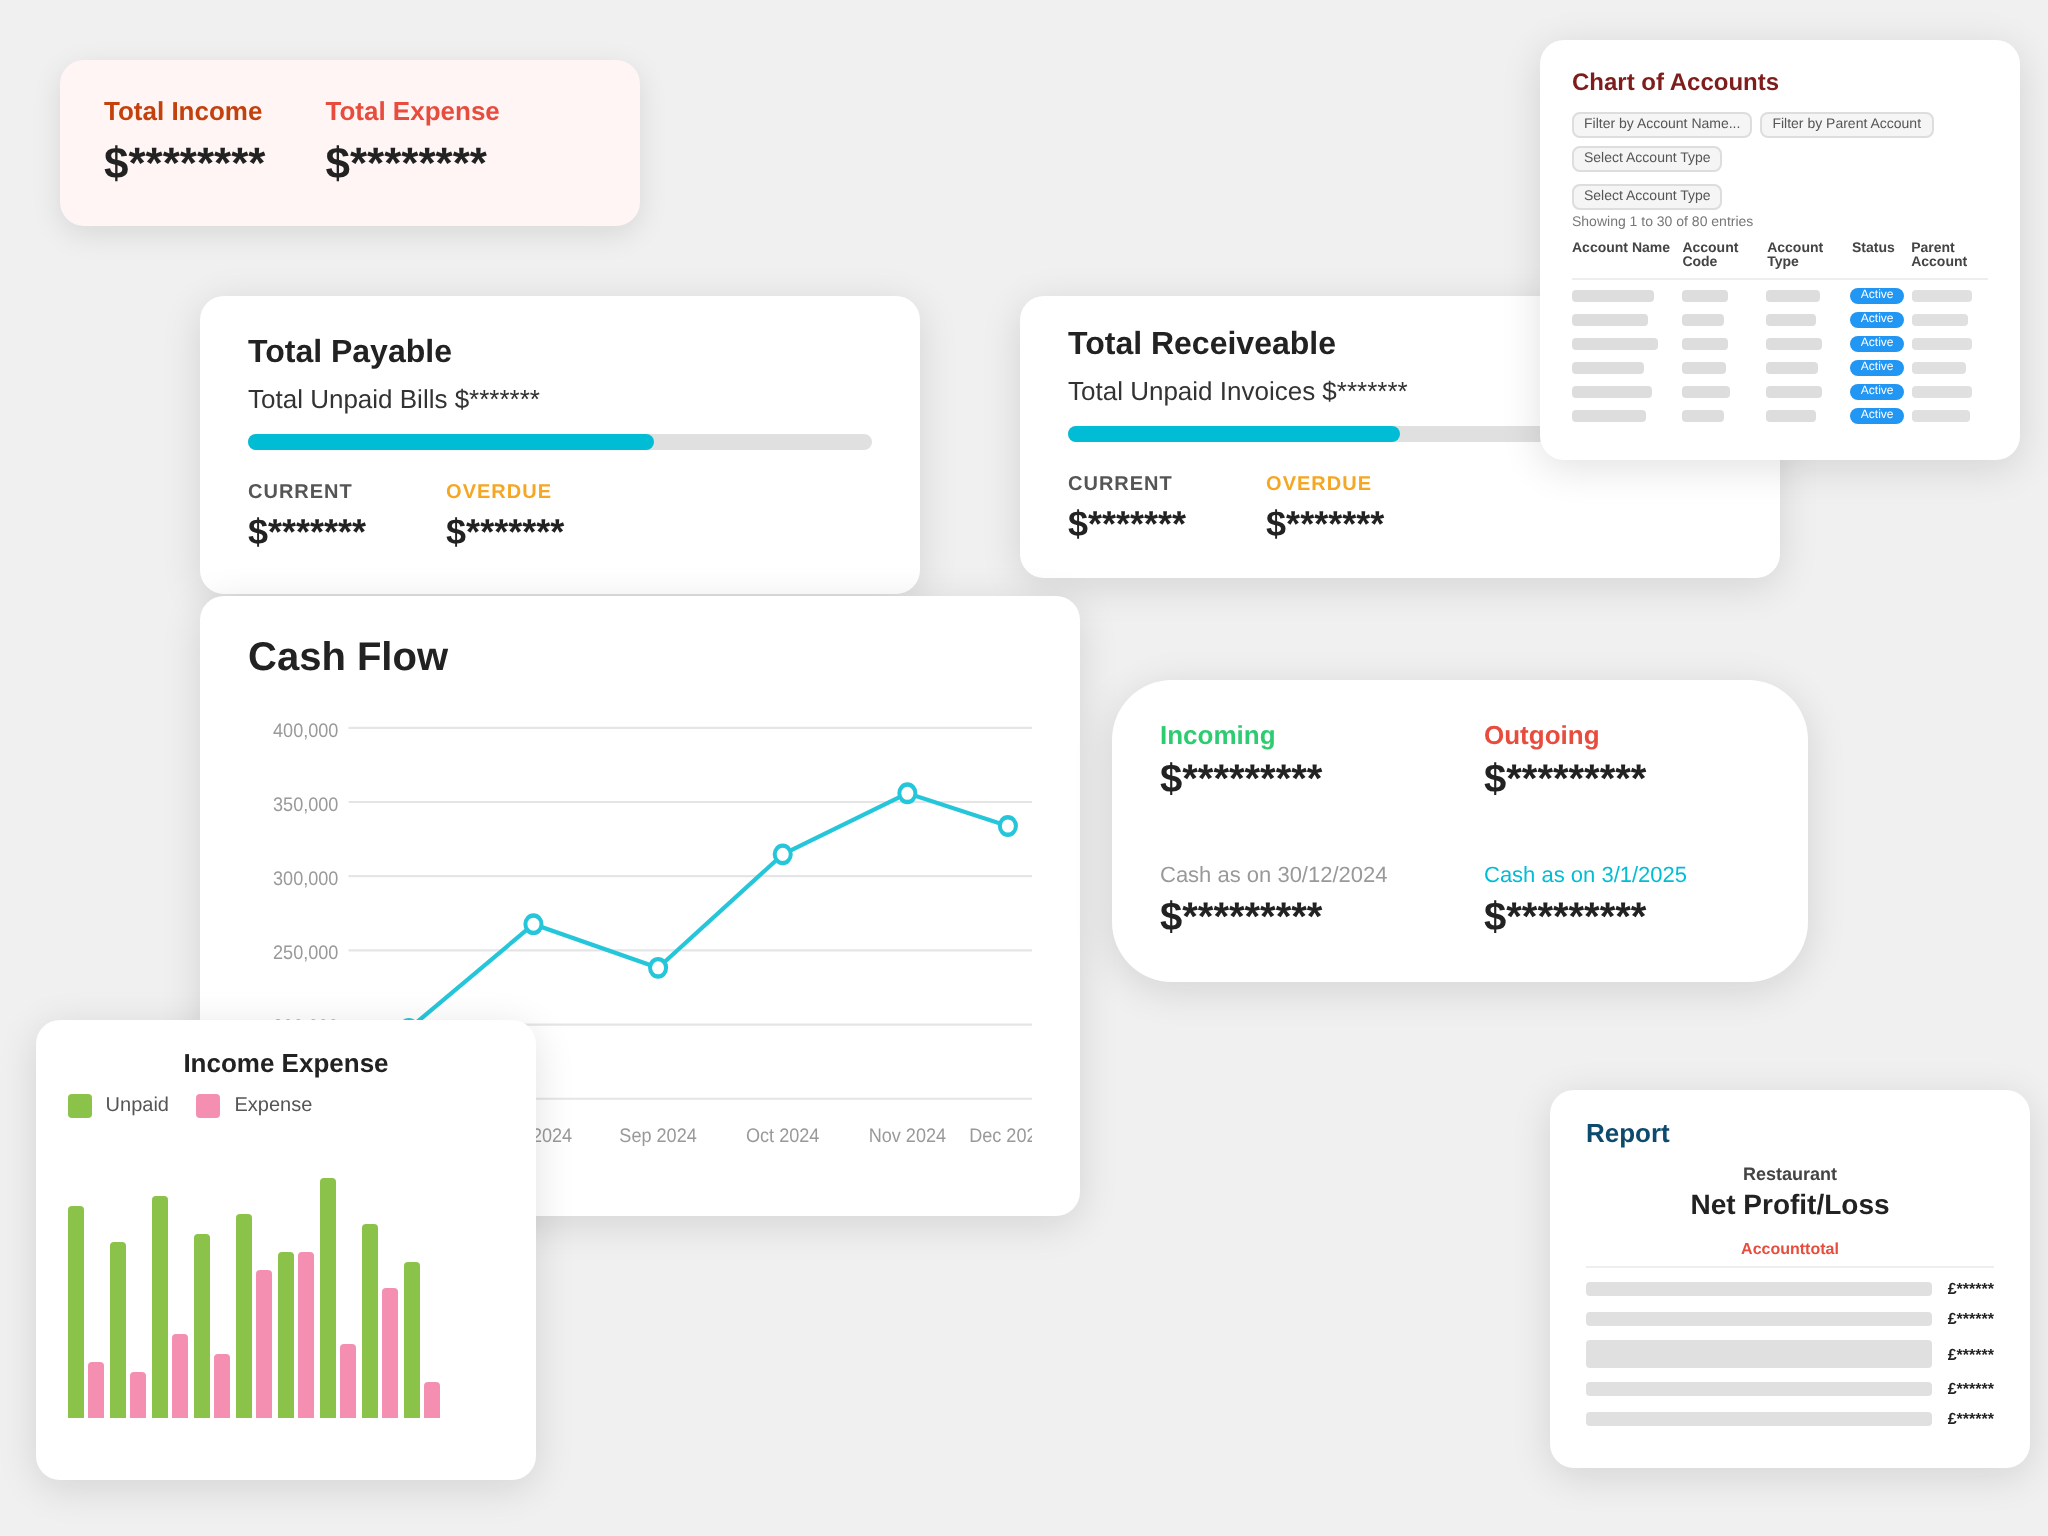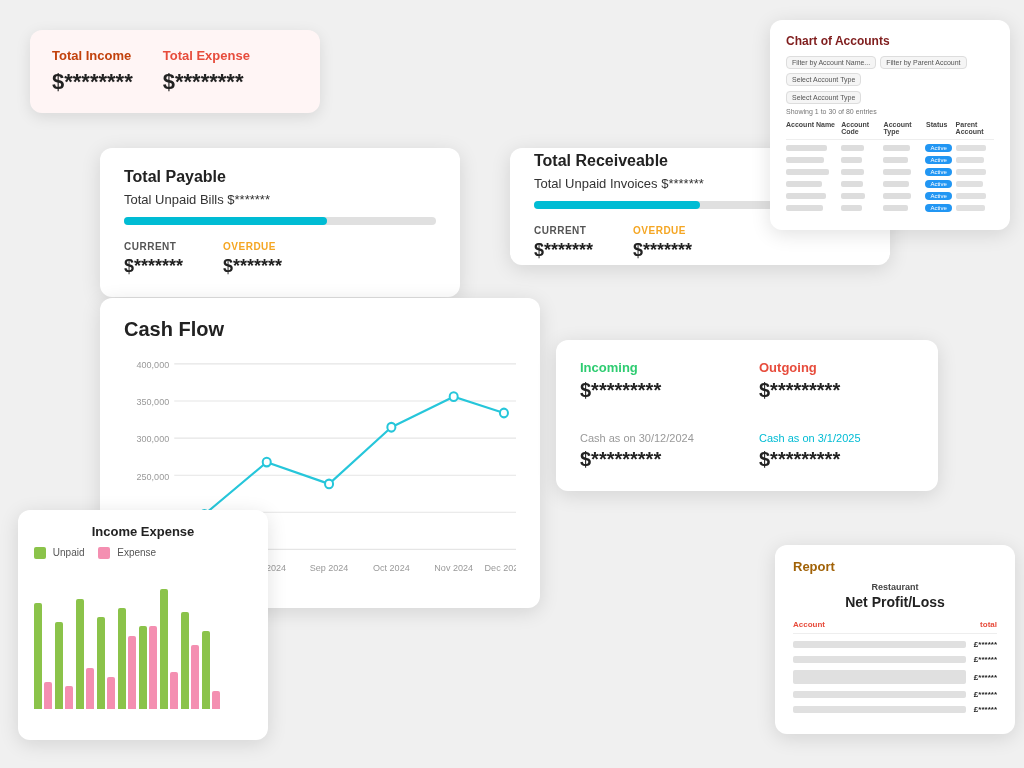--- a/index.html
+++ b/index.html
@@ -54,21 +54,21 @@
     .total-payable {
       top: 148px;
       left: 100px;
       width: 360px;
       padding: 20px 24px;
     }
     .total-receivable {
       top: 148px;
       left: 510px;
       width: 380px;
-      padding: 4px 24px;
+      padding: 16px 24px;
     }
     .card-title {
       font-size: 16px;
       font-weight: 700;
       color: #222;
       margin-bottom: 6px;
     }
     .unpaid-label {
       font-size: 13px;
       color: #333;
@@ -126,22 +126,23 @@
     }
     .chart-area {
       width: 100%;
       height: 240px;
     }
 
     
     .cashflow-summary {
       top: 340px;
       left: 556px;
-      width: 382px;
+      width: 348px;
       padding: 20px 24px;
+      border-radius: 30px;
     }
     .cashflow-grid {
       display: grid;
       grid-template-columns: 1fr 1fr;
       gap: 16px 24px;
     }
     .cashflow-section-label-incoming {
       font-size: 13px;
       font-weight: 600;
       color: #2ecc71;
@@ -307,40 +308,40 @@
     
     .report-card {
       top: 545px;
       left: 775px;
       width: 240px;
       padding: 14px 18px;
     }
     .report-title {
       font-size: 13px;
       font-weight: 700;
-      color: #a16207;
+      color: #0c4a6e;
       margin-bottom: 8px;
     }
     .report-restaurant {
       text-align: center;
       font-size: 9px;
       font-weight: 600;
       color: #444;
       margin-bottom: 2px;
     }
     .report-subtitle {
       text-align: center;
       font-size: 14px;
       font-weight: 700;
       color: #222;
       margin-bottom: 10px;
     }
     .report-table-header {
       display: flex;
-      justify-content: space-between;
+      justify-content: center;
       font-size: 8px;
       font-weight: 700;
       color: #e74c3c;
       border-bottom: 1px solid #eee;
       padding-bottom: 4px;
       margin-bottom: 6px;
     }
     .report-row {
       display: flex;
       justify-content: space-between;

